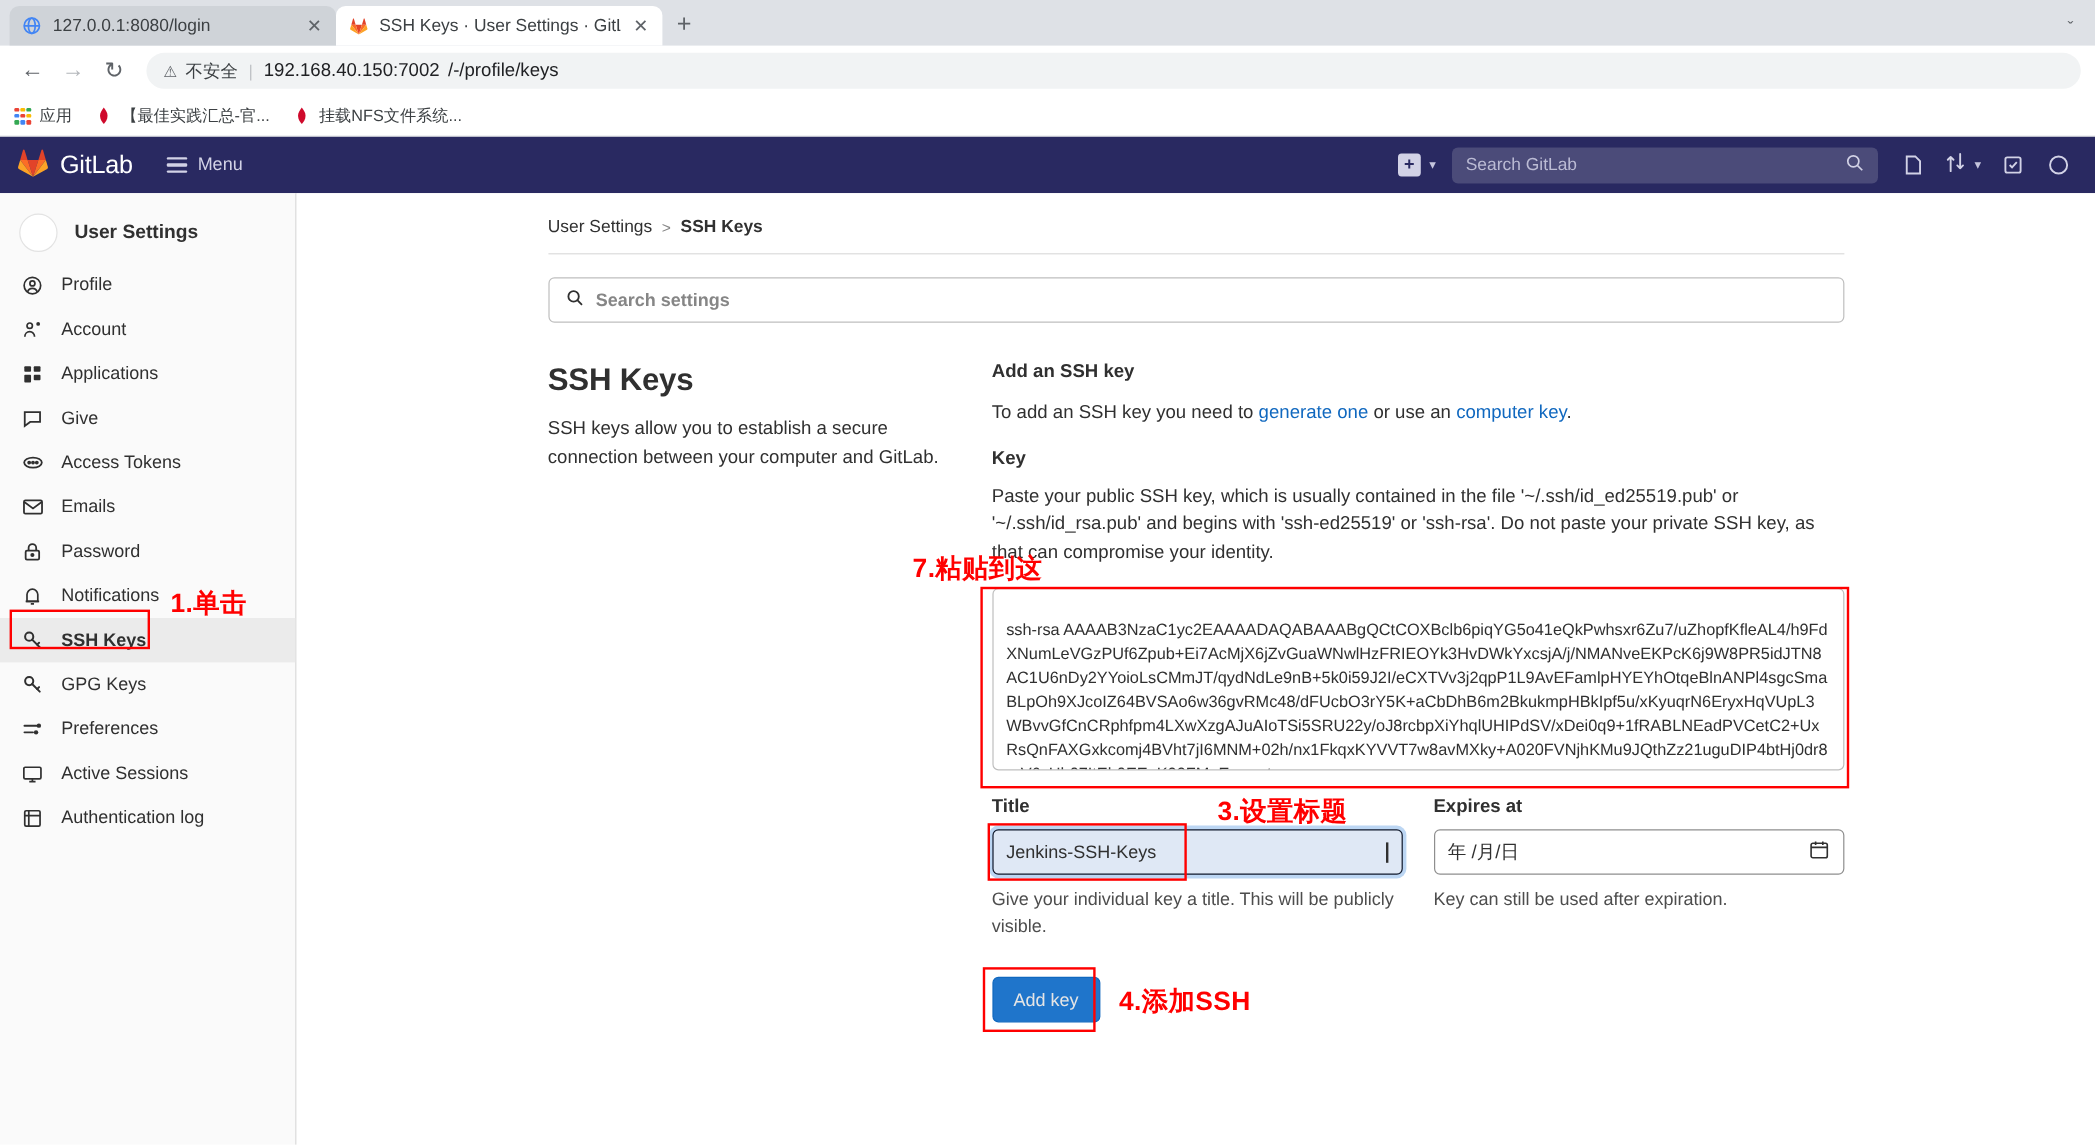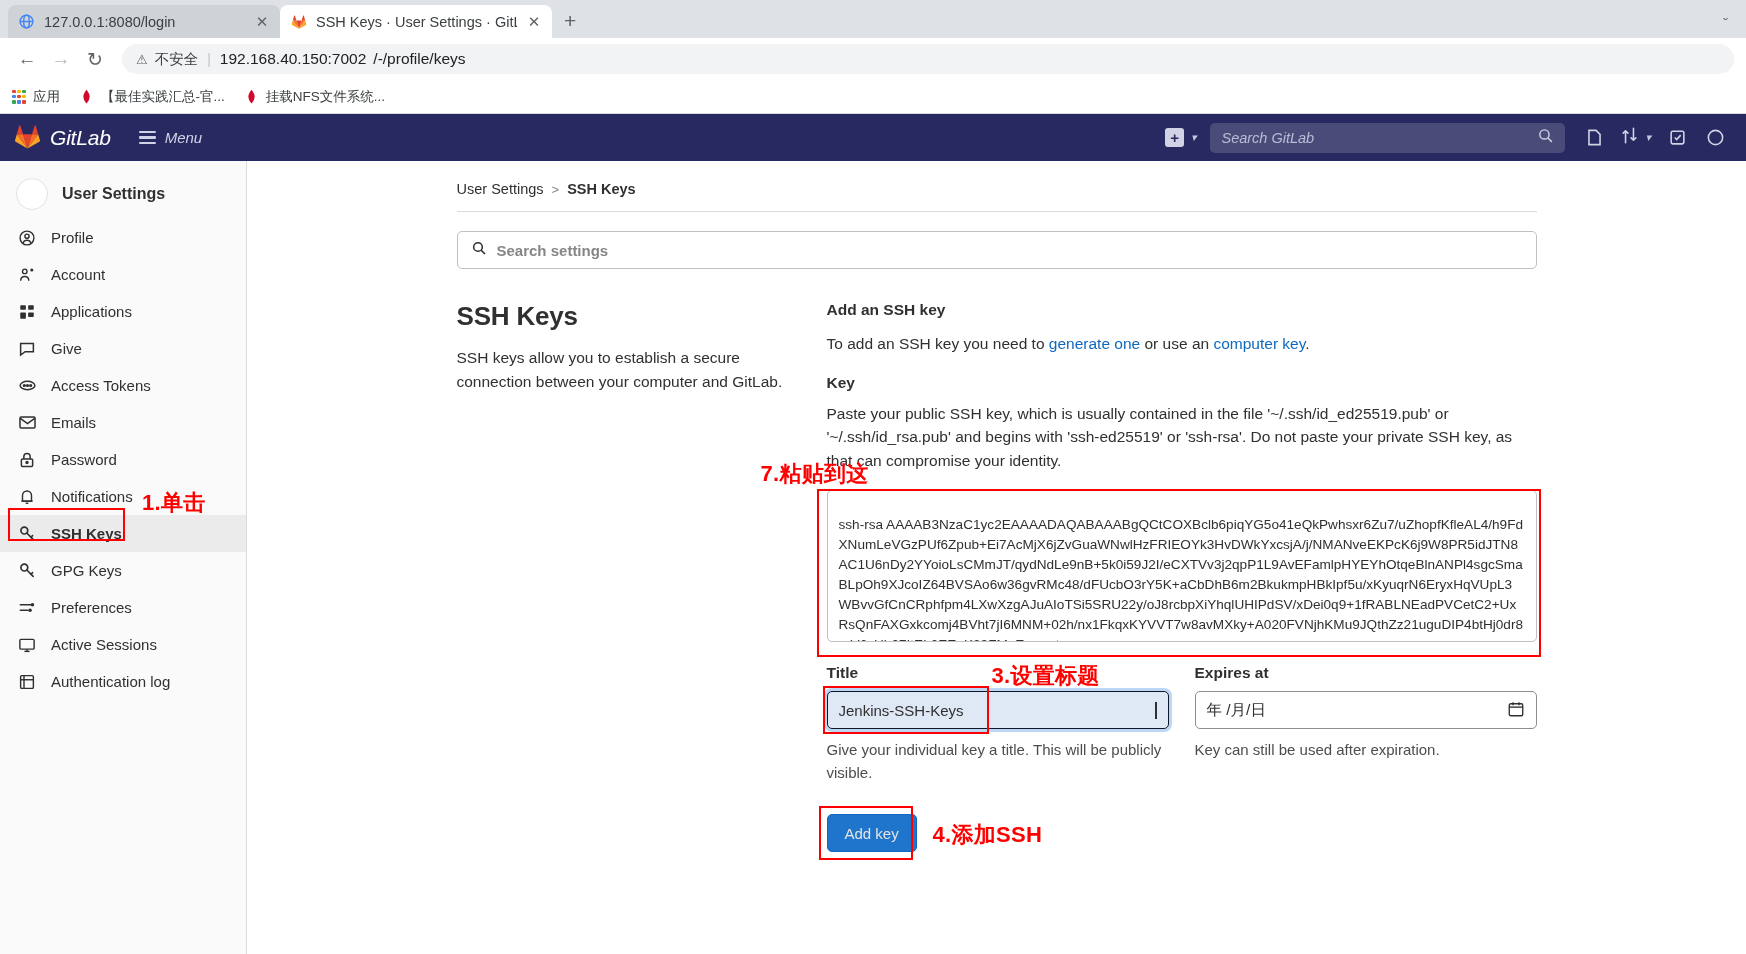--- a/index.html
+++ b/index.html
@@ -61,21 +61,21 @@
   }
   .apps-grid i { display: block; border-radius: 1px; }
   .hw-logo {
     width: 15px; height: 15px; position: relative; flex: 0 0 15px;
   }
   .hw-logo svg { display: block; }
 
   
   .gl-navbar {
     height: 47px; background: #292961; display: flex; align-items: center;
-    padding: 0 12px 0 14px; gap: 0; font-style: italic;
+    padding: 0 12px 0 14px; gap: 0;
   }
   .gl-logo-wrap { display: flex; align-items: center; gap: 9px; }
   .gl-logo-text { color: #fff; font-size: 21px; font-weight: 400; letter-spacing: -0.2px; }
   .gl-menu {
     display: flex; align-items: center; gap: 9px; margin-left: 28px;
     color: #d2d2e6; font-size: 15px;
   }
   .hamburger { display: flex; flex-direction: column; gap: 3px; }
   .hamburger i { display: block; width: 17px; height: 2.4px; background: #d2d2e6; border-radius: 1px; }
   .gl-nav-right { margin-left: auto; display: flex; align-items: center; gap: 0; }
@@ -532,21 +532,21 @@
           <div class="field-row">
             <div class="field-col">
               <div class="field-label">Title</div>
               <div class="text-input focused">
                 <span>Jenkins-SSH-Keys</span>
                   <span class="caret"></span>
               </div>
               <div class="field-hint">Give your individual key a title. This will be publicly visible.</div>
 
               <div class="anno-box" style="left:-4px; top:22px; width:166px; height:48px;"></div>
-              <div class="anno-text" style="left:165px; top:-3px;">3.设置标题</div>
+              <div class="anno-text" style="left:188px; top:-3px;">3.设置标题</div>
             </div>
             <div class="field-col">
               <div class="field-label">Expires at</div>
               <div class="text-input date-input">
                 <span class="date-ph">年 /月/日</span>
                 <span>
                   <svg width="18" height="18" viewBox="0 0 24 24" fill="none" stroke="#303030" stroke-width="1.8">
                     <rect x="3" y="5" width="18" height="16" rx="2"></rect>
                       <path d="M3 9.5h18"></path>
                       <path d="M8 3v4"></path>

